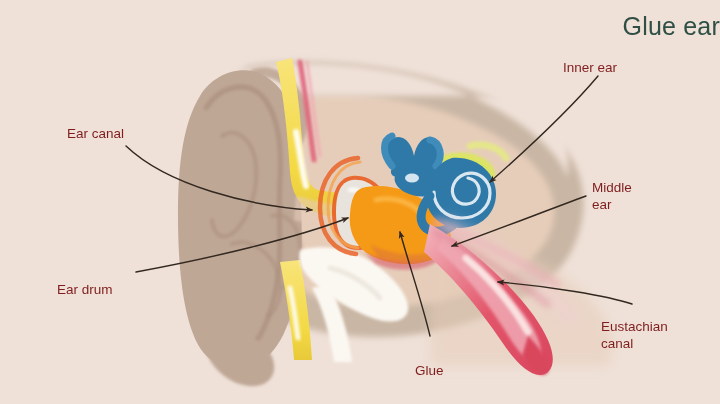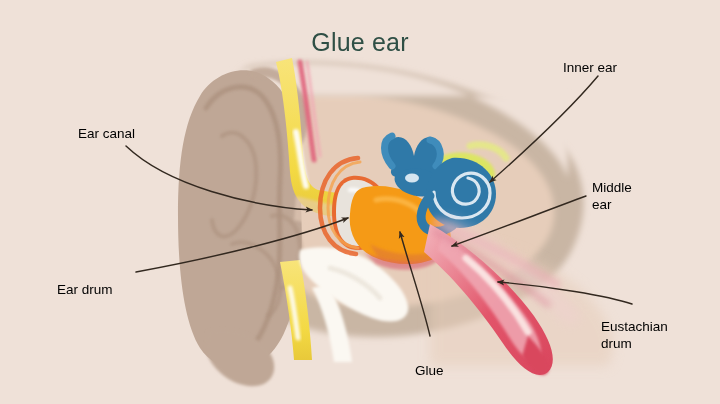--- a/index.html
+++ b/index.html
@@ -18,32 +18,32 @@
   }
   #artwork {
     position: absolute;
     left: 0; top: 0;
     width: 720px;
     height: 404px;
   }
   .title {
     position: absolute;
     left: 0;
-    top: 28px;
+    top: 12px;
     width: 720px;
-    text-align: center;
+    text-align: right;
     font-size: 25px;
     font-weight: 400;
     color: #2f4f45;
     letter-spacing: 0.2px;
   }
   .lbl {
     position: absolute;
     font-size: 13.5px;
-    color: #000000;
+    color: #7f1d1d;
     line-height: 1.28;
     white-space: pre;
   }
   .lbl.center { }
 </style>
 </head>
 <body>
 
 <div id="canvas">
 
@@ -194,27 +194,27 @@
       <path d="M136,272 C212,258 296,238 348,218" marker-end="url(#arrowHead)"></path>
       <path d="M598,76 C566,114 524,152 490,182" marker-end="url(#arrowHead)"></path>
       <path d="M586,196 C548,210 486,234 452,246" marker-end="url(#arrowHead)"></path>
       <path d="M632,304 C608,296 548,286 498,282" marker-end="url(#arrowHead)"></path>
       <path d="M430,336 C422,302 410,268 400,232" marker-end="url(#arrowHead)"></path>
     </g>
   </svg>
 
   <div class="title">Glue ear</div>
 
-  <div class="lbl" style="left:78px;  top:125px;">Ear canal</div>
+  <div class="lbl" style="left:67px;  top:125px;">Ear canal</div>
 
   <div class="lbl" style="left:57px;  top:261px;margin-top:20px;">Ear drum</div>
 
   <div class="lbl" style="left:563px; top:59px;">Inner ear</div>
 
   <div class="lbl center" style="left:592px; top:179px; width:74px;">Middle
 ear</div>
 
   <div class="lbl center" style="left:601px; top:318px; width:88px;">Eustachian
-drum</div>
+canal</div>
 
   <div class="lbl" style="left:415px; top:362px;">Glue</div>
 
 </div>
 
 </body></html>

